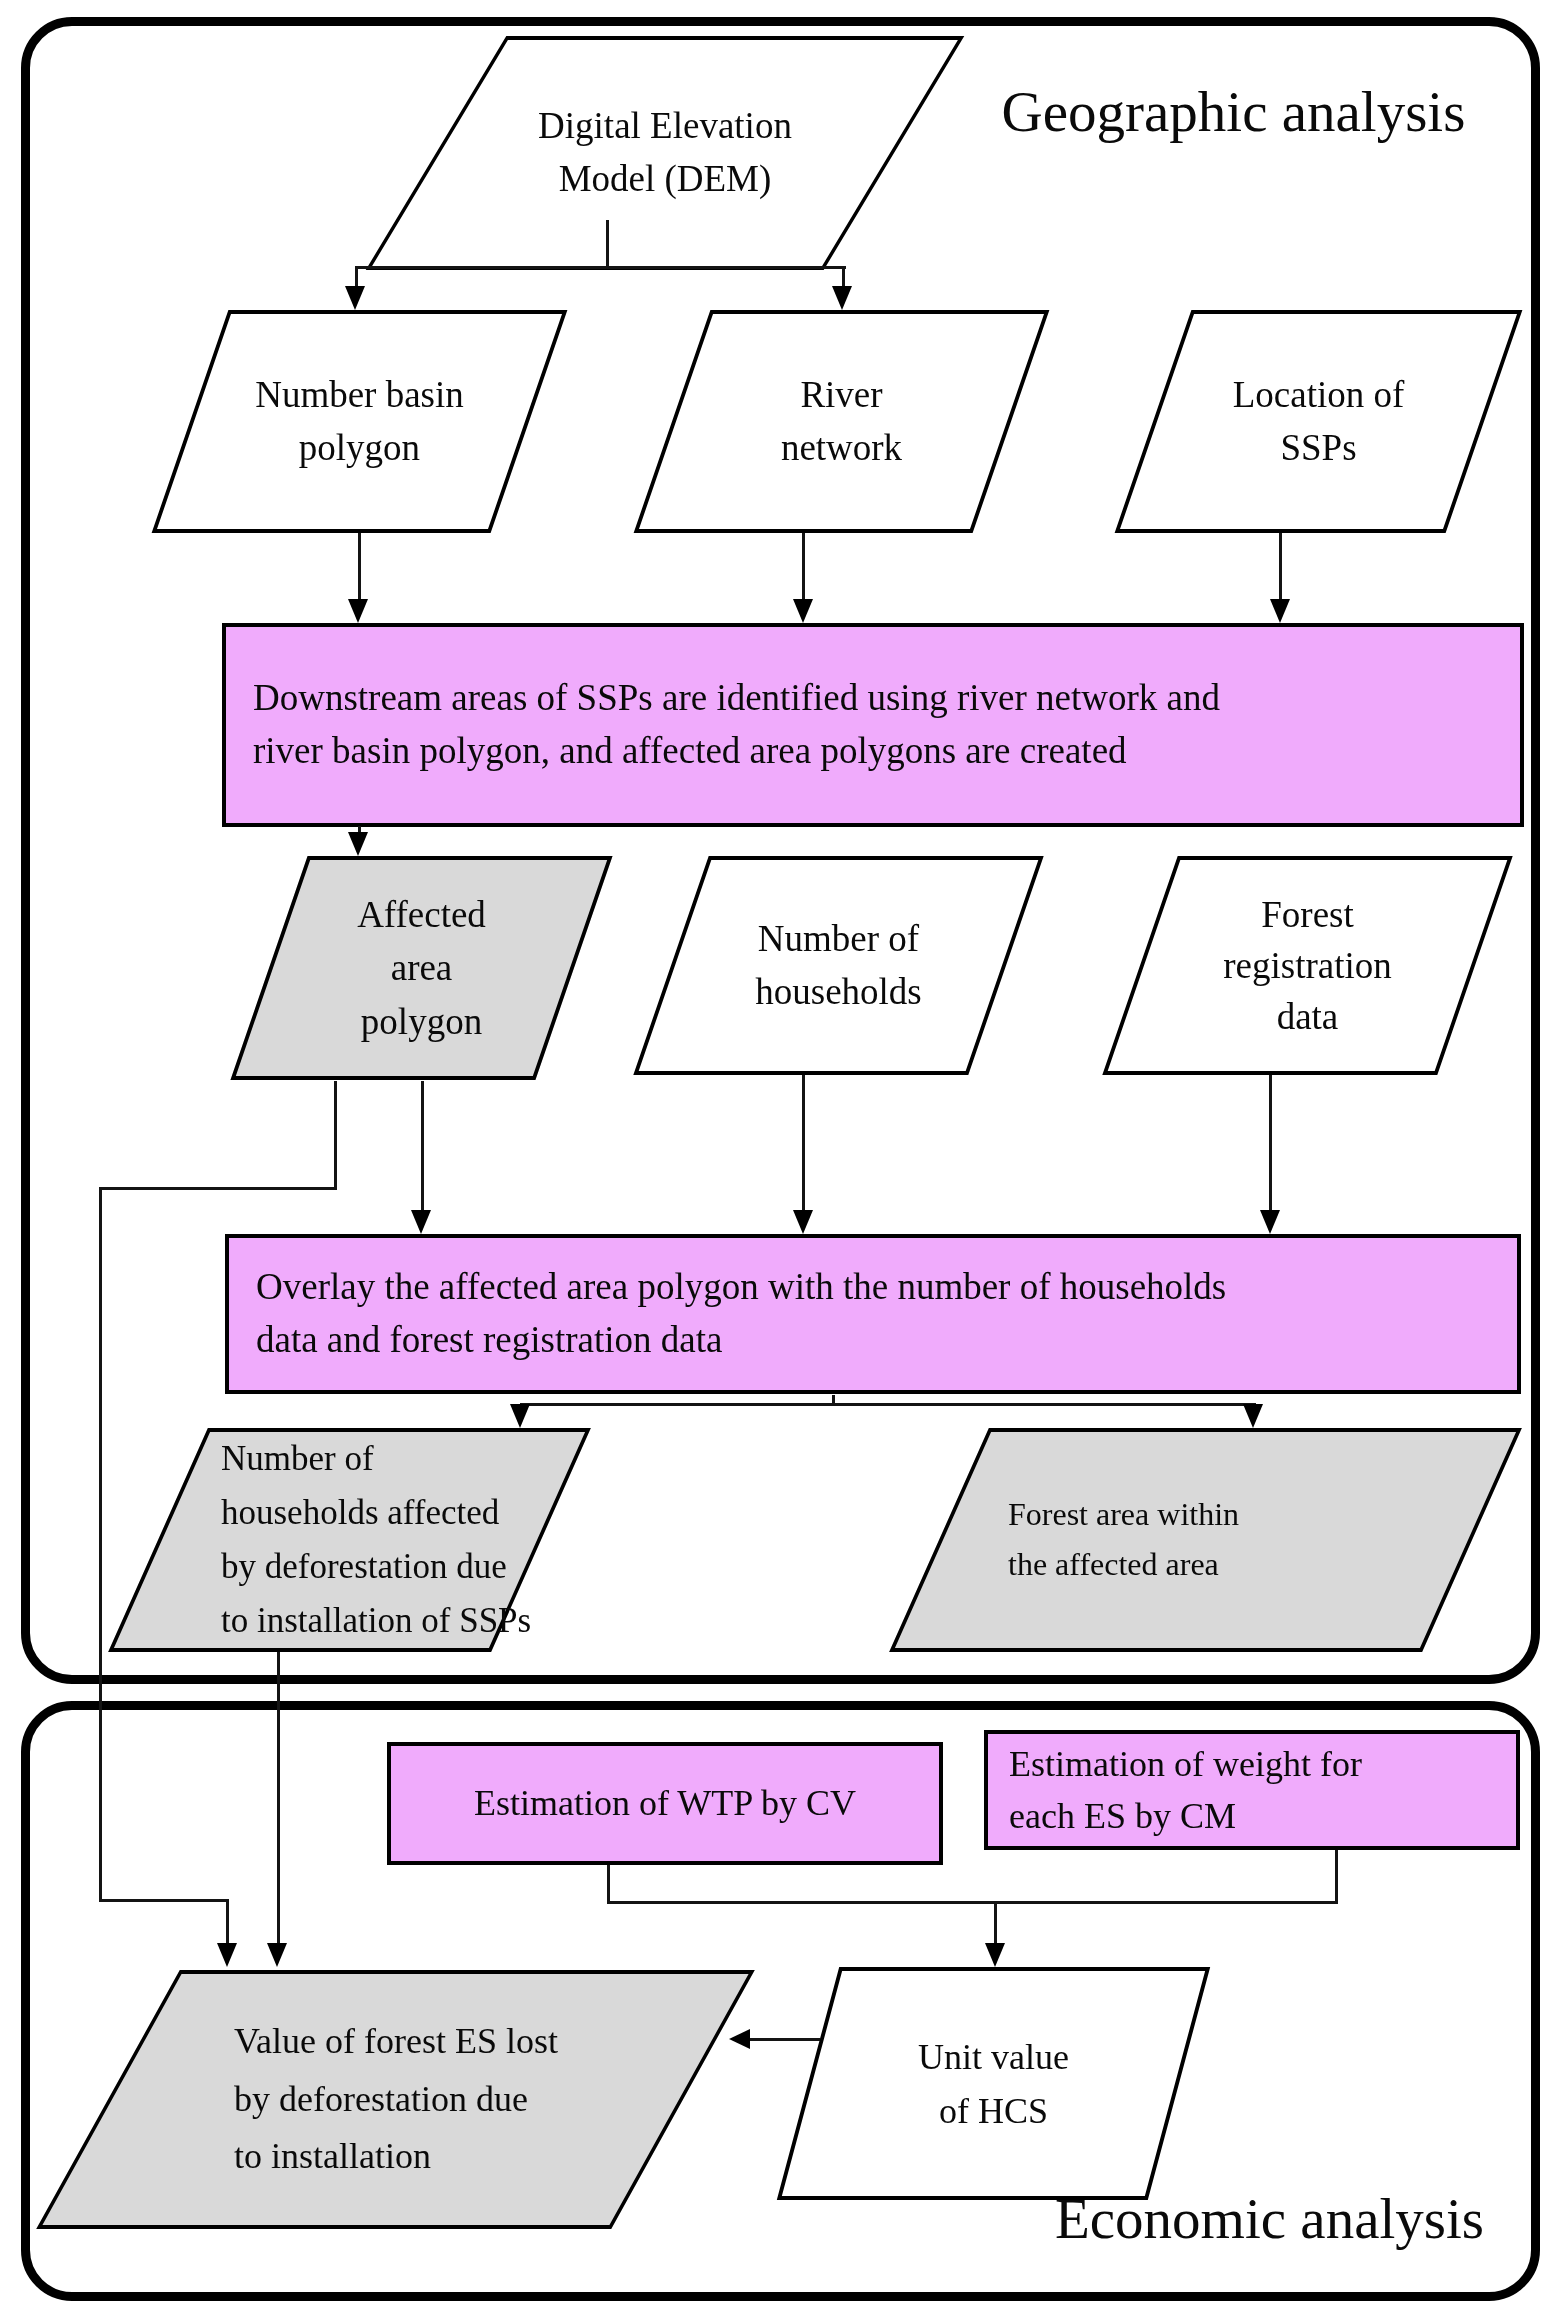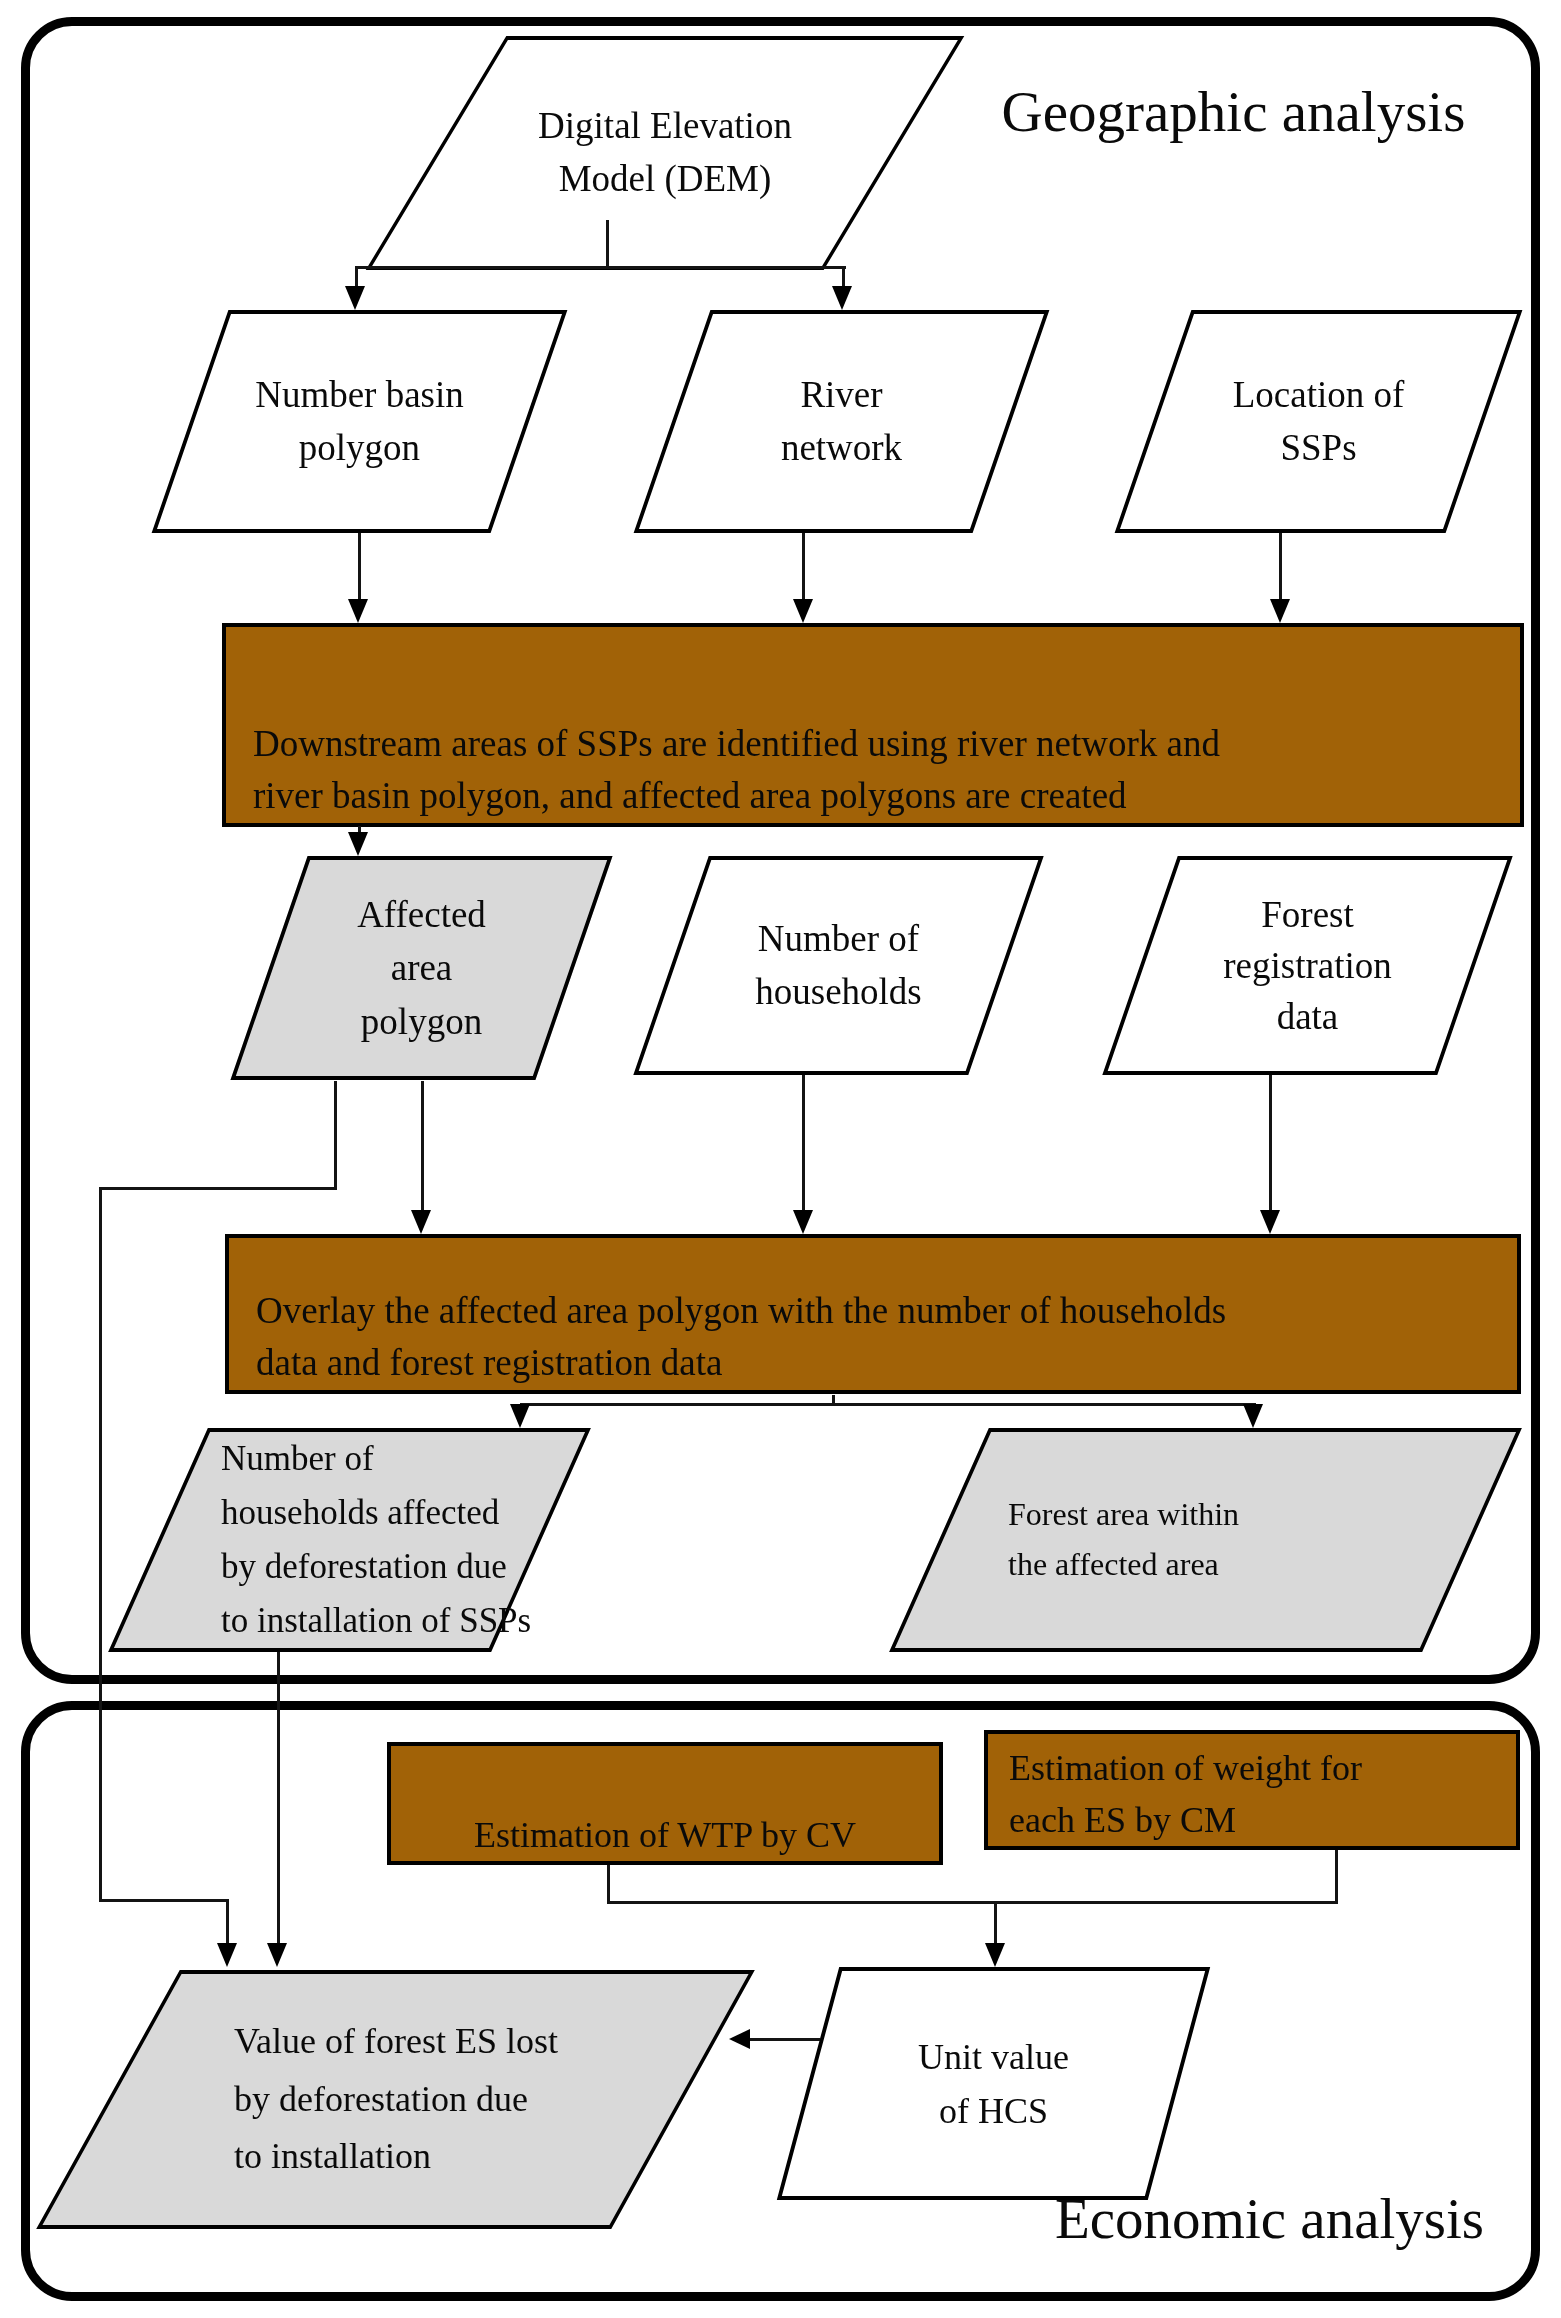--- a/index.html
+++ b/index.html
@@ -4,21 +4,21 @@
 <style>
   html,body{margin:0;padding:0;background:#ffffff;}
   *{box-sizing:border-box;}
   #canvas{
     position:relative;width:1561px;height:2319px;background:#ffffff;
     font-family:"Liberation Serif","DejaVu Serif",serif;color:#0a0a0a;overflow:hidden;
   }
   .panel{position:absolute;border:9.6px solid #000;border-radius:51px;background:transparent;}
   .big-title{position:absolute;font-size:57px;line-height:1.1;text-align:center;white-space:nowrap;}
   
-  .rect{position:absolute;border:4.8px solid #000;background:#a16207;display:flex;align-items:flex-end;}
+  .rect{position:absolute;border:4.8px solid #000;background:#f0abfc;display:flex;align-items:center;}
   .rect .lbl{width:100%;}
   
   .pgram{position:absolute;}
   .pgram .shape{position:absolute;left:0;top:0;width:100%;height:100%;
     transform:skewX(var(--skew,-19deg));border:4.8px solid #000;background:var(--fill,#ffffff);}
   .pgram .lbl{position:relative;z-index:2;display:flex;align-items:center;justify-content:center;
     width:100%;height:100%;text-align:center;}
   .pgram .lbl.left{justify-content:flex-start;text-align:left;}
   .lbl{white-space:pre-line;font-size:37px;line-height:1.42;}
   

